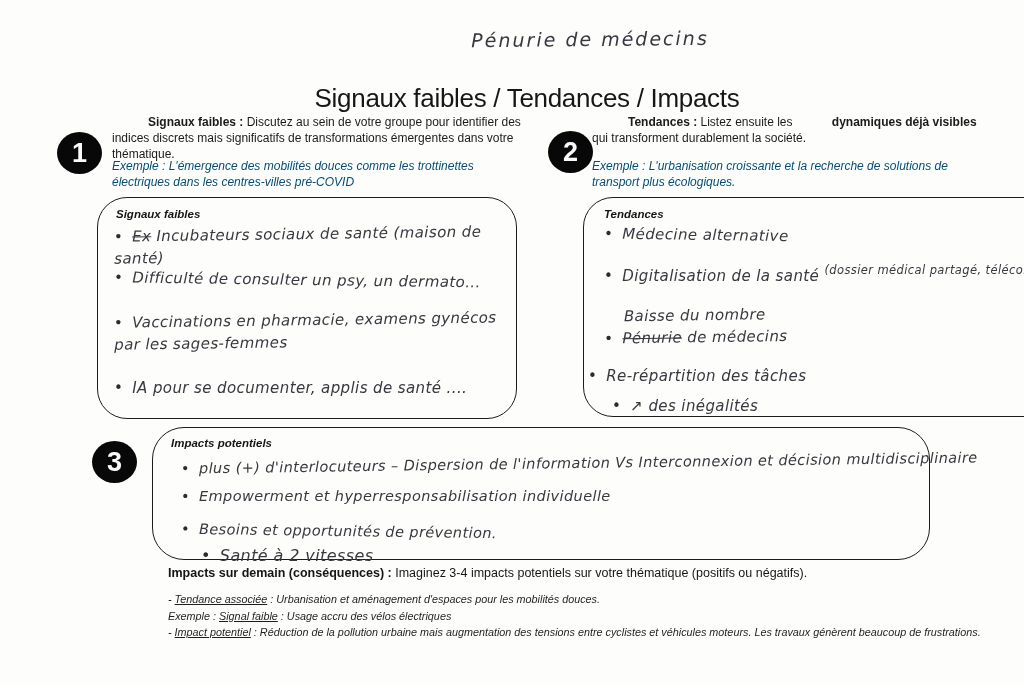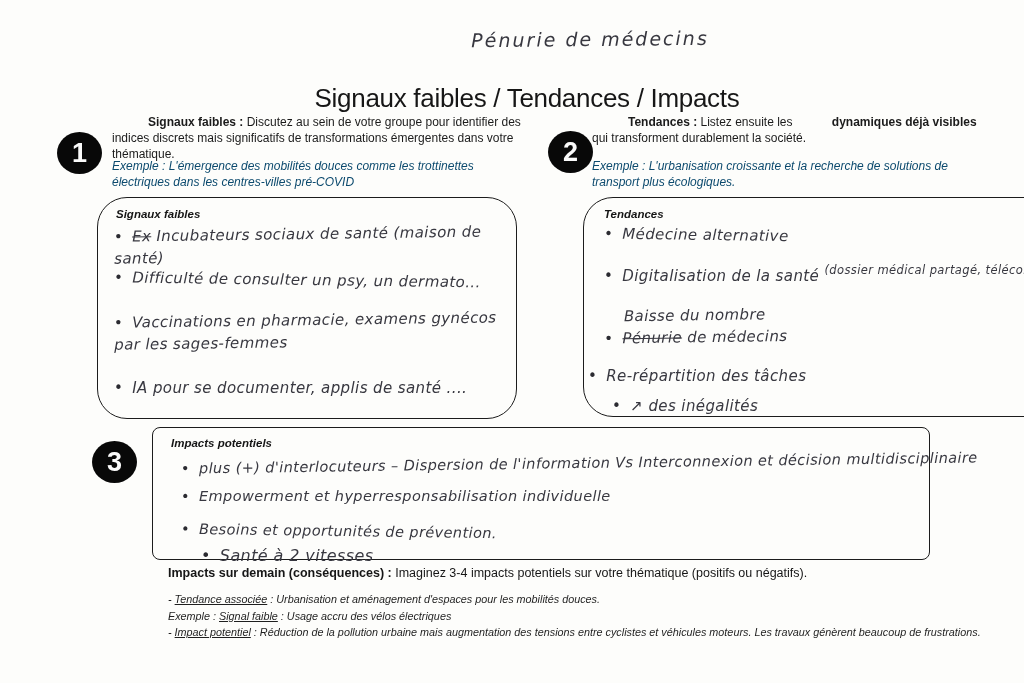--- a/index.html
+++ b/index.html
@@ -111,21 +111,21 @@
       <span class="blt">•</span><span>Re-répartition des tâches</span>
     </div>
 
     <div class="note hand" style="left:28px; top:198px; width:360px;">
       <span class="blt">•</span><span style="font-style:normal;">↗</span><span> des inégalités</span>
     </div>
   </div>
 
   <div class="stepnum" style="left:92px; top:441px;">3</div>
 
-  <div class="notebox" style="left:152px; top:427px; width:778px; height:133px; border-radius:8px;">
+  <div class="notebox" style="left:152px; top:427px; width:778px; height:133px; border-radius:32px;">
     <div class="box-label" style="left:18px; top:9px;">Impacts potentiels</div>
 
     <div class="note hand nowrap rot-n1" style="left:28px; top:25px; font-size:14.5px;">
       <span class="blt">•</span><span>plus (+) d'interlocuteurs – Dispersion de l'information Vs Interconnexion et décision multidisciplinaire</span>
     </div>
 
     <div class="note hand nowrap" style="left:28px; top:58px; font-size:14.5px;">
       <span class="blt">•</span><span>Empowerment et hyperresponsabilisation individuelle</span>
     </div>
 

